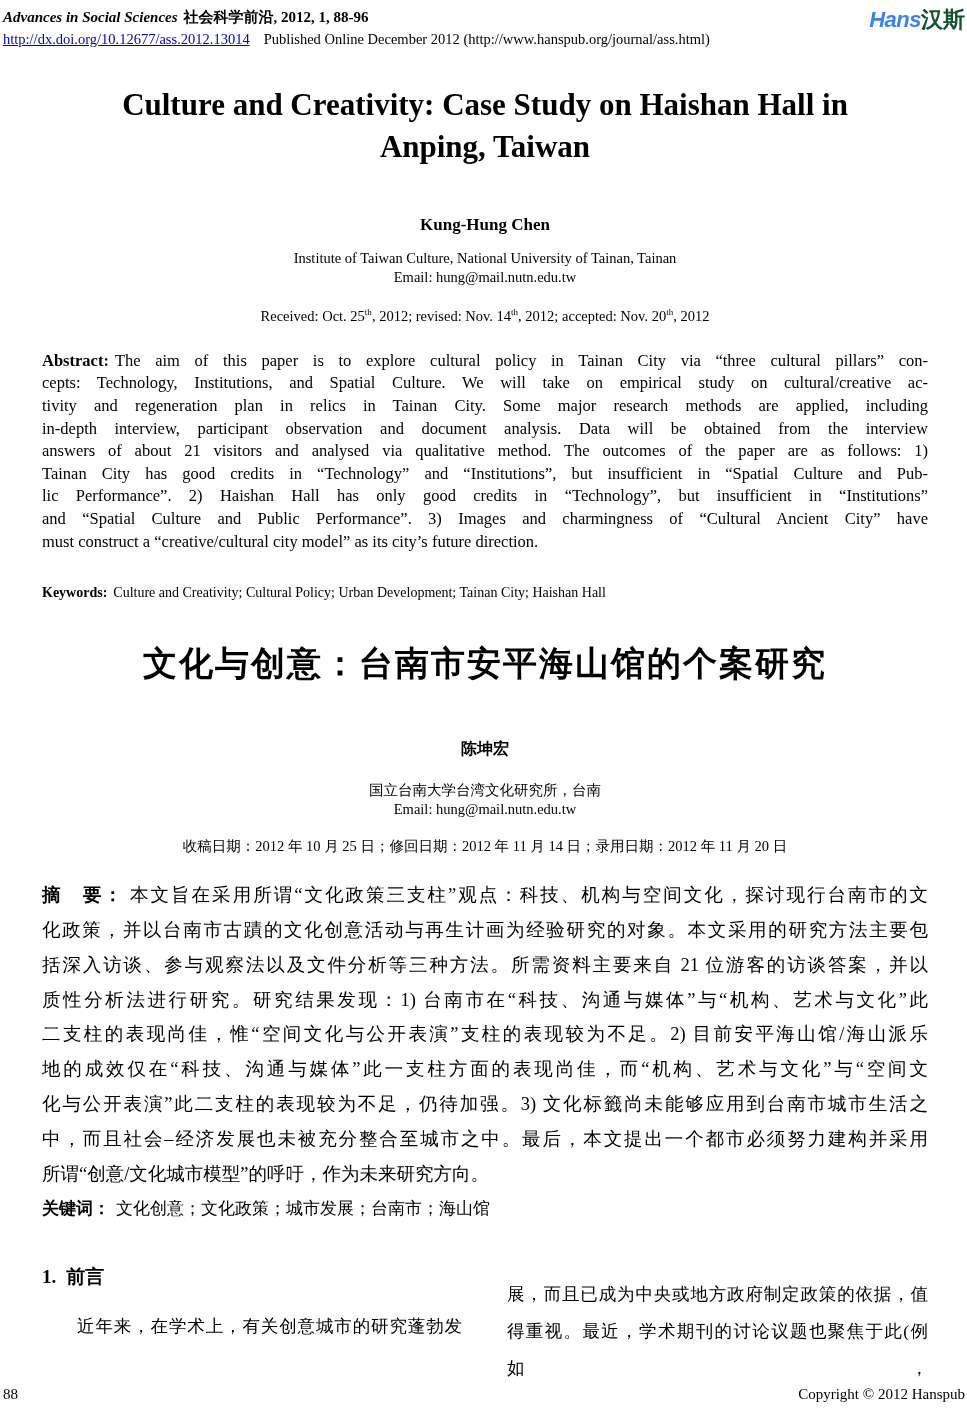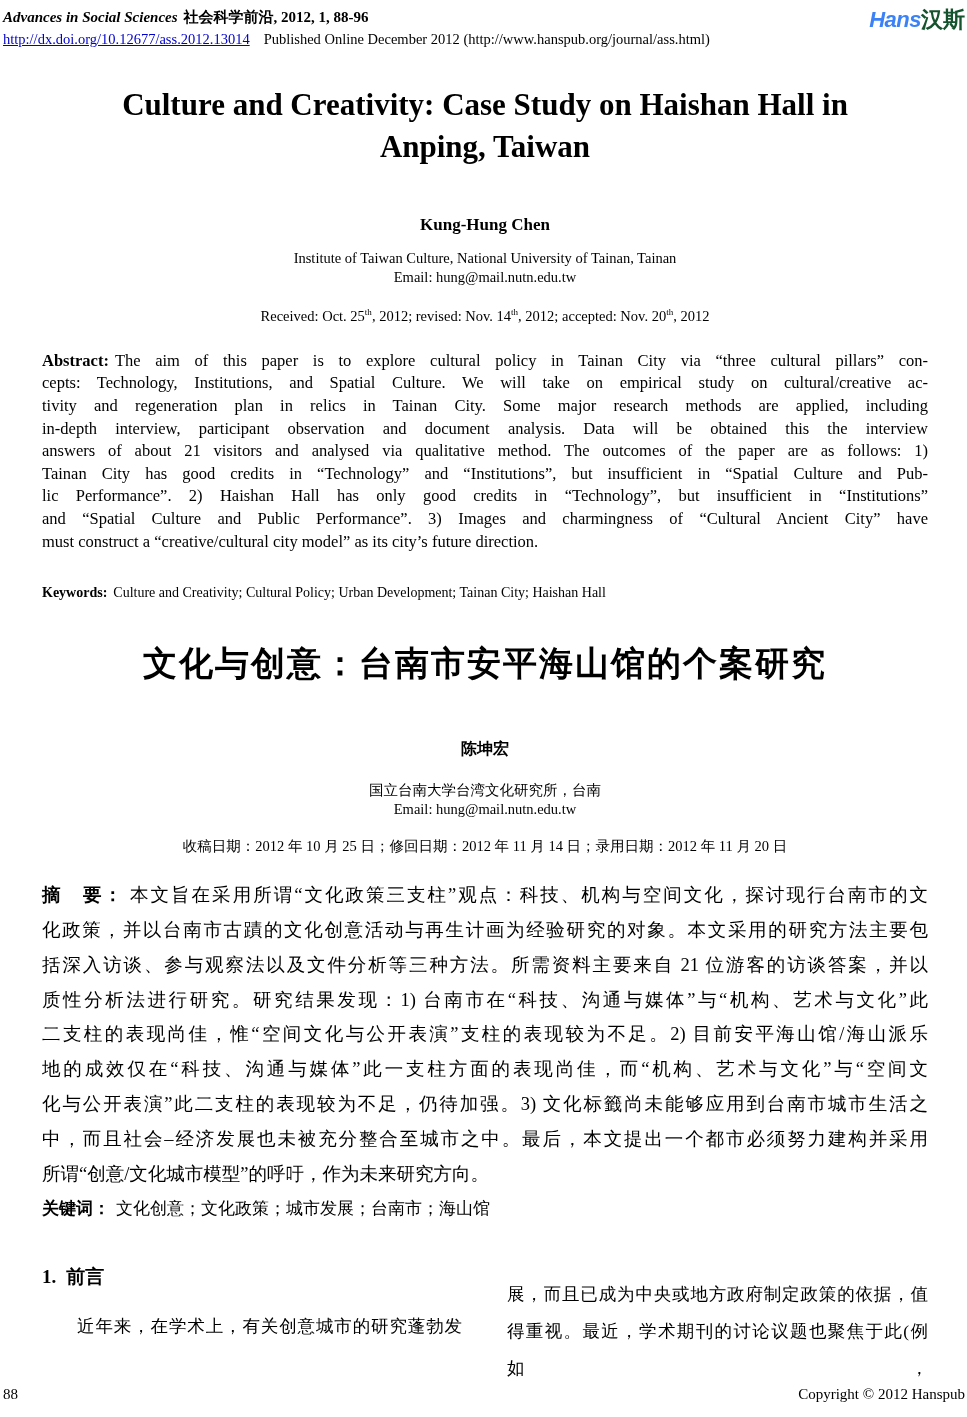--- a/index.html
+++ b/index.html
@@ -82,21 +82,21 @@
       <div>Institute of Taiwan Culture, National University of Tainan, Tainan</div>
       <div>Email: hung@mail.nutn.edu.tw</div>
     </div>
 
     <div class="received-en"><span>Received: Oct. 25</span><sup>th</sup><span>, 2012; revised: Nov. 14</span><sup>th</sup><span>, 2012; accepted: Nov. 20</span><sup>th</sup><span>, 2012</span></div>
 
     <div class="abstract-en">
       <div class="jline"><span class="lead-bold">Abstract:</span><span>The aim of this paper is to explore cultural policy in Tainan City via “three cultural pillars” con-</span></div>
       <div class="jline">cepts: Technology, Institutions, and Spatial Culture. We will take on empirical study on cultural/creative ac-</div>
       <div class="jline">tivity and regeneration plan in relics in Tainan City. Some major research methods are applied, including</div>
-      <div class="jline">in-depth interview, participant observation and document analysis. Data will be obtained this the interview</div>
+      <div class="jline">in-depth interview, participant observation and document analysis. Data will be obtained from the interview</div>
       <div class="jline">answers of about 21 visitors and analysed via qualitative method. The outcomes of the paper are as follows: 1)</div>
       <div class="jline">Tainan City has good credits in “Technology” and “Institutions”, but insufficient in “Spatial Culture and Pub-</div>
       <div class="jline">lic Performance”. 2) Haishan Hall has only good credits in “Technology”, but insufficient in “Institutions”</div>
       <div class="jline">and “Spatial Culture and Public Performance”. 3) Images and charmingness of “Cultural Ancient City” have</div>
       <div class="jline final">must construct a “creative/cultural city model” as its city’s future direction.</div>
     </div>
 
     <div class="keywords-en">
       <span class="lead-bold">Keywords:</span><span>Culture and Creativity; Cultural Policy; Urban Development; Tainan City; Haishan Hall</span>
     </div>

